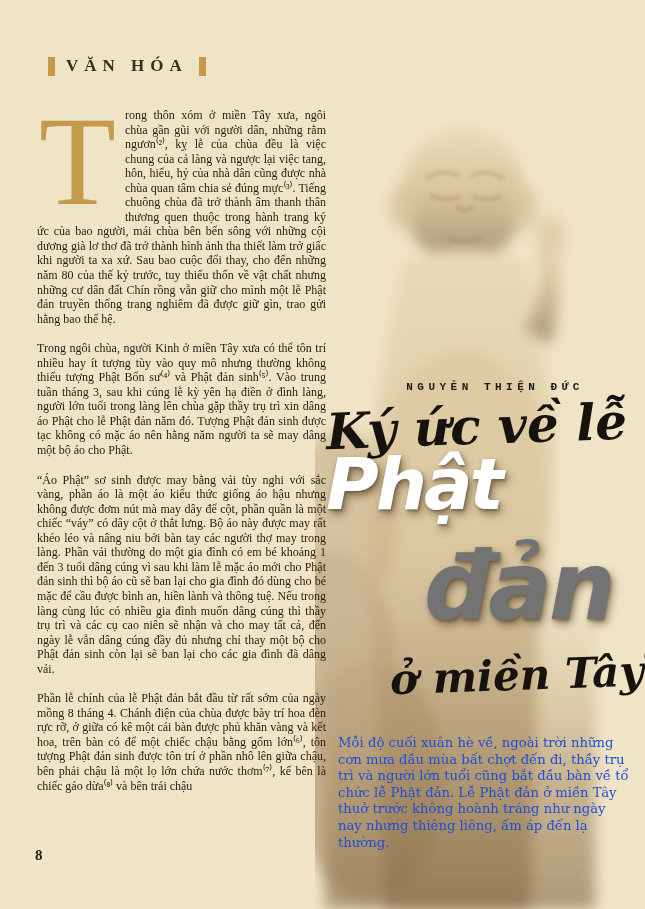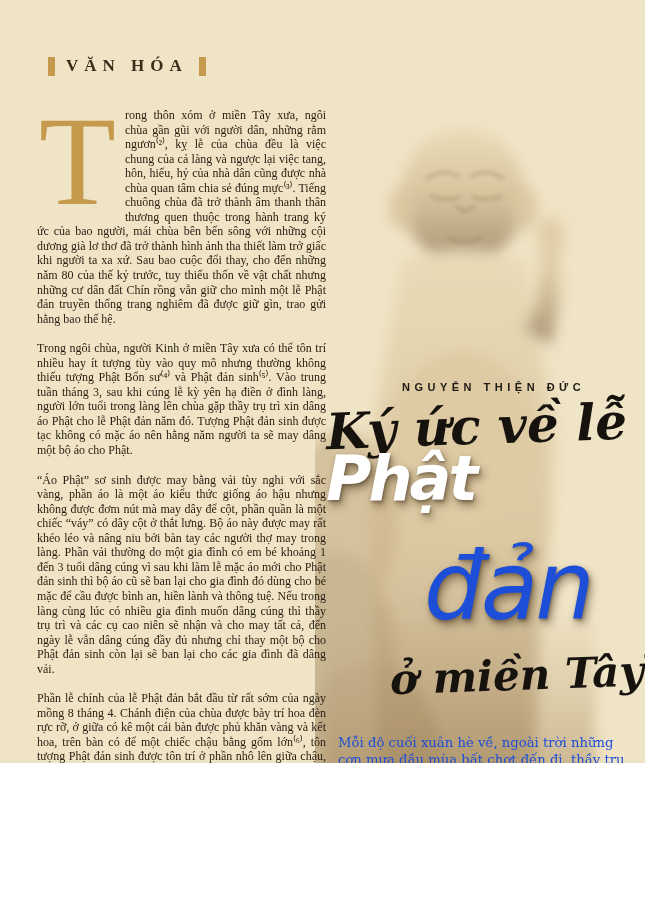--- a/index.html
+++ b/index.html
@@ -1,17 +1,17 @@
 <!DOCTYPE html>
 <html><head>
 <meta charset="utf-8">
 <style>
   html,body{margin:0;padding:0;}
   .page{
-    position:relative;width:645px;height:763px;overflow:hidden;
+    position:relative;width:645px;height:909px;overflow:hidden;
     background:#f0e4c6;
     font-family:"Liberation Serif",serif;color:#2b2013;
   }
   
   .section-header{
     position:absolute;left:48px;top:56px;display:flex;align-items:center;gap:11px;
   }
   .header-bar{width:7px;height:19px;background:#c59a4c;display:inline-block;}
   .header-label{
     font-size:17px;letter-spacing:6px;color:#3a2d1a;font-weight:bold;
@@ -24,40 +24,40 @@
     position:absolute;left:37px;top:108px;width:289px;
     font-size:12px;line-height:14.55px;text-align:justify;color:#261c0f;
   }
   .body-col p{margin:0 0 15px 0;}
   .dropcap{
     float:left;font-size:126px;line-height:0.78;padding:5px 9px 0 2px;
     color:#c59a4c;font-family:"Liberation Serif",serif;
   }
   
   .author{
-    position:absolute;left:402px;top:381px;width:186px;text-align:left;
-    font-family:Liberation Sans, sans-serif;font-size:11px;font-weight:bold;
+    position:absolute;left:402px;top:381px;width:186px;text-align:center;
+    font-family:Liberation Mono, monospace;font-size:11px;font-weight:bold;
     letter-spacing:4.5px;color:#1d1a14;white-space:nowrap;
   }
   .title-script1{
     position:absolute;left:326px;top:398px;width:240px;
     font-family:"DejaVu Serif",serif;font-style:italic;font-weight:bold;
     font-size:50px;color:#16120d;transform:rotate(-2deg);white-space:nowrap;
   }
   .title-phat{
     position:absolute;left:326px;top:448px;
     font-family:"DejaVu Sans",sans-serif;font-style:italic;font-weight:bold;
-    font-size:62px;line-height:1;color:#ffffff;letter-spacing:-3px;
+    font-size:72px;line-height:1;color:#ffffff;letter-spacing:-3px;
     text-shadow:3px 5px 9px rgba(72,54,31,.55),1px 2px 3px rgba(72,54,31,.45);
     white-space:nowrap;
   }
   .title-dan{
     position:absolute;left:424px;top:540px;
-    font-family:"DejaVu Sans",sans-serif;font-style:italic;font-weight:normal;
-    font-size:94px;line-height:1;color:#1d4ed8;letter-spacing:-3px;
+    font-family:"DejaVu Sans",sans-serif;font-style:italic;font-weight:bold;
+    font-size:94px;line-height:1;color:#737373;letter-spacing:-3px;
     text-shadow:3px 5px 9px rgba(72,54,31,.55),1px 2px 3px rgba(72,54,31,.45);
     white-space:nowrap;
     text-align:right;
   }
   .title-script2{
     position:absolute;left:390px;top:650px;width:250px;
     font-family:"DejaVu Serif",serif;font-style:italic;font-weight:bold;
     font-size:42px;color:#16120d;transform:rotate(-2deg);white-space:nowrap;
   }
   .title-sup{font-size:15px;vertical-align:26px;letter-spacing:0;}

